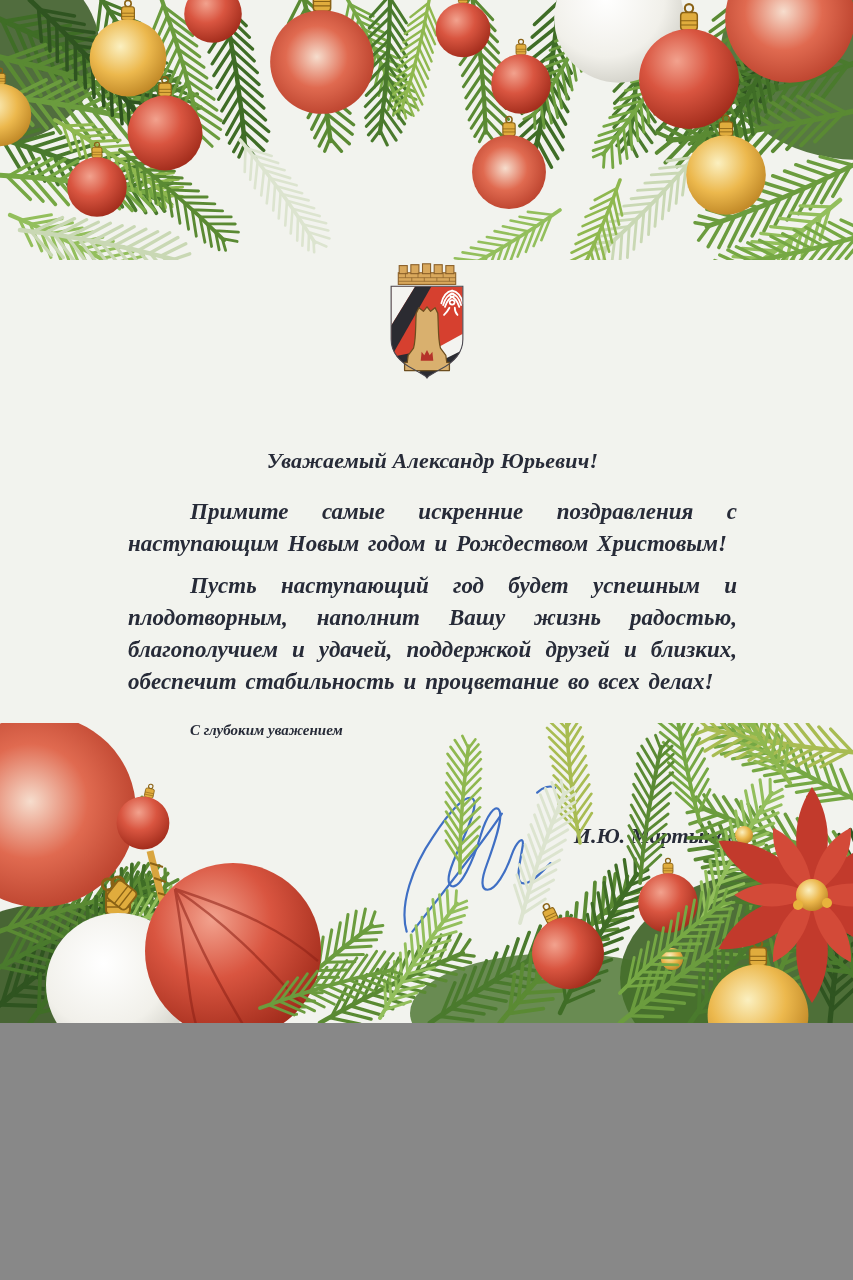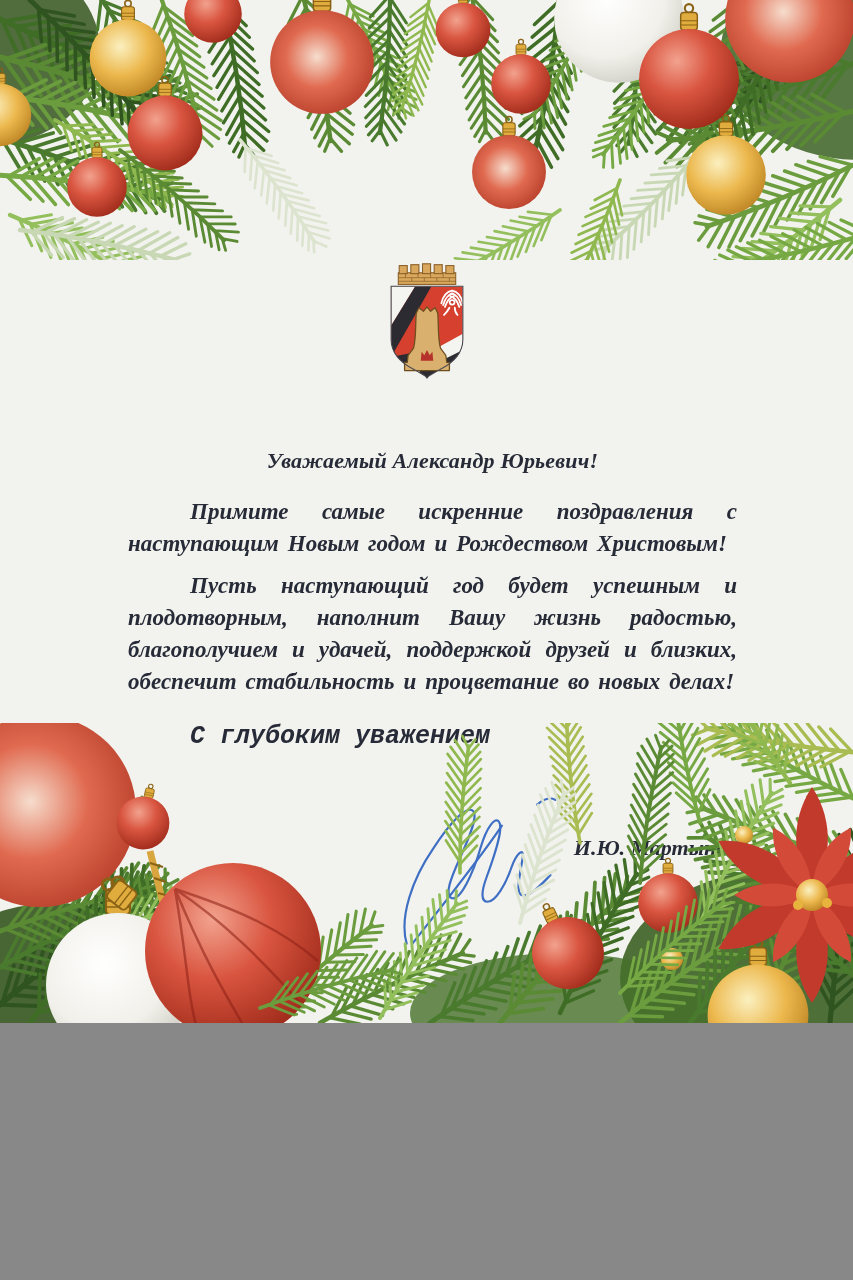--- a/index.html
+++ b/index.html
@@ -22,21 +22,21 @@
     position:absolute; left:128px; right:116px; top:448px;
     font-weight:bold; font-style:italic;
   }
   .salutation{
     margin:0 0 22px 0; text-align:center; font-size:22px; letter-spacing:0.2px;
   }
   .para{
     margin:0 0 10px 0; font-size:23px; line-height:32px;
     text-align:justify; text-indent:62px; word-spacing:0.14em;
   }
-  .closing{ margin:24px 0 0 0; font-size:25px; text-indent:62px;font-family:Liberation Mono, monospace; }
+  .closing{ margin:24px 0 0 0; font-size:15px; text-indent:62px; }
   .sign-row{ position:relative; margin-top:26px; height:200px; }
   .signer-title{ position:absolute; left:0; top:0; font-size:21px; line-height:27px; }
   .signer-name{ position:absolute; right:0; top:58px; font-size:22px; }
   .signature{ position:absolute; left:252px; top:-14px; width:200px; height:188px; }
   .sig-path{ fill:none; stroke:var(--signature-blue); stroke-width:2.3;
     stroke-linecap:round; stroke-linejoin:round; }
 </style>
 </head>
 <body>
 
@@ -185,21 +185,21 @@
         <circle cx="76" cy="45" r="3.6" fill="#ffffff" stroke="none"></circle>
         <circle cx="76" cy="45" r="1.6" fill="#c23a2c" stroke="none"></circle>
       </g>
       <path d="M8,27 H88 V86 C88,103 76,113 62,120 L50,127 Q48,129 48,130 Q48,129 46,127 L34,120 C20,113 8,103 8,86 Z" fill="none" stroke="#4a4a52" stroke-width="1.2"></path>
     </svg>
   </div>
 
   <div class="letter-body">
     <p class="salutation">Уважаемый Александр Юрьевич!</p>
     <p class="para">Примите самые искренние поздравления с наступающим Новым годом и Рождеством Христовым!</p>
-    <p class="para">Пусть наступающий год будет успешным и плодотворным, наполнит Вашу жизнь радостью, благополучием и удачей, поддержкой друзей и близких, обеспечит стабильность и процветание во новых делах!</p>
+    <p class="para">Пусть наступающий год будет успешным и плодотворным, наполнит Вашу жизнь радостью, благополучием и удачей, поддержкой друзей и близких, обеспечит стабильность и процветание во всех делах!</p>
     <p class="closing">С глубоким уважением</p>
 
     <div class="sign-row">
       <svg class="signature" viewBox="0 0 210 190" aria-hidden="true">
         <path class="sig-path" d="M28,186 C20,158 34,118 56,86 C74,58 90,42 97,46 C104,50 94,74 84,96 C74,118 68,134 75,138 C84,142 98,112 106,84 C112,64 121,52 125,58 C130,65 120,94 112,116 C106,132 106,142 113,142 C121,142 132,124 138,106 C143,92 151,84 150,95 C147,113 142,133 149,135 C157,138 170,123 179,114"></path>
         <path class="sig-path" d="M128,62 C104,98 62,150 34,186"></path>
         <path class="sig-path" d="M165,40 C171,34 179,32 184,35"></path>
       </svg>
       <div class="signer-name">И.Ю. Мартынов</div>
     </div>

